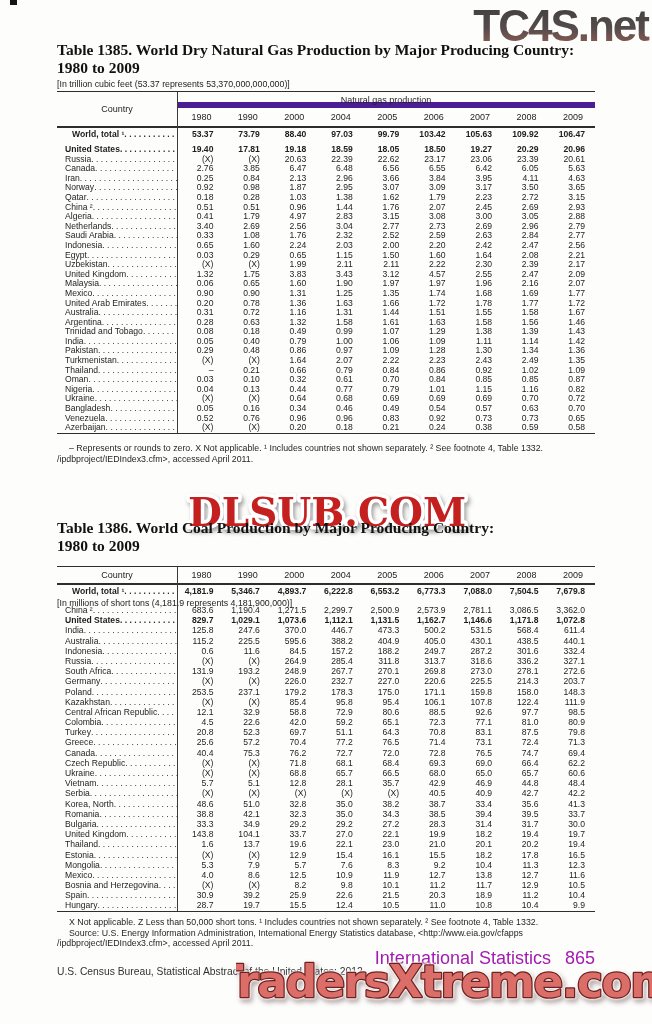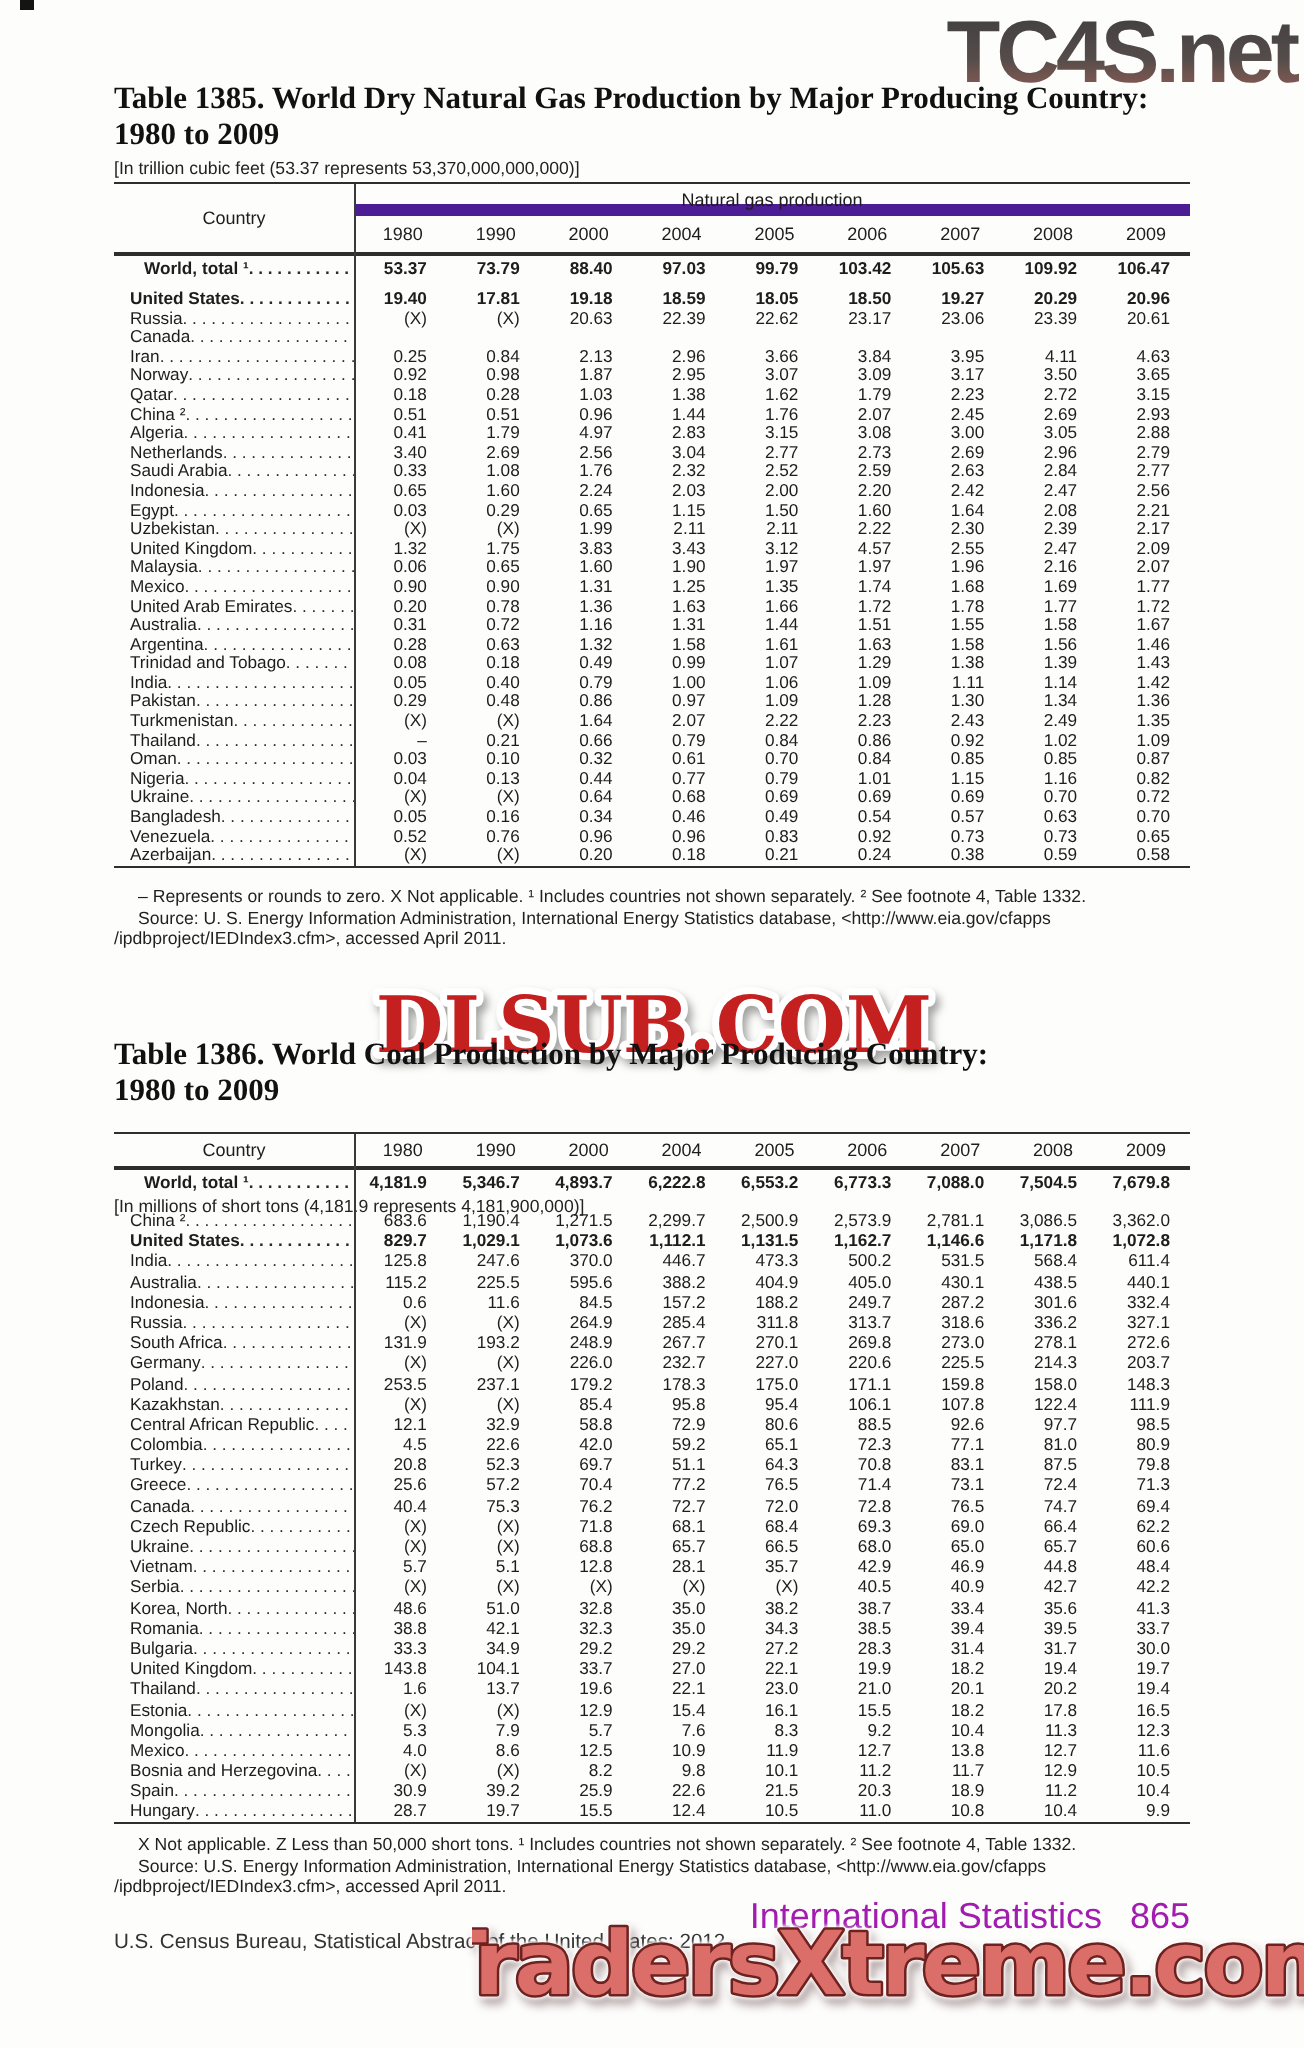--- a/index.html
+++ b/index.html
@@ -192,20 +192,31 @@
             <div class="v">23.06</div>
             <div class="v">23.39</div>
             <div class="v">20.61</div>
           </div>
         </div>
         <div class="tr">
           <div class="td country">
             <span class="lbl">Canada</span>
             <span class="dots"></span>
           </div>
+          <div class="vals">
+            <div class="v">2.76</div>
+            <div class="v">3.85</div>
+            <div class="v">6.47</div>
+            <div class="v">6.48</div>
+            <div class="v">6.56</div>
+            <div class="v">6.55</div>
+            <div class="v">6.42</div>
+            <div class="v">6.05</div>
+            <div class="v">5.63</div>
+          </div>
         </div>
         <div class="tr">
           <div class="td country">
             <span class="lbl">Iran</span>
             <span class="dots"></span>
           </div>
           <div class="vals">
             <div class="v">0.25</div>
             <div class="v">0.84</div>
             <div class="v">2.13</div>
@@ -657,21 +668,20 @@
             <div class="v">0.38</div>
             <div class="v">0.59</div>
             <div class="v">0.58</div>
           </div>
         </div>
       </div>
   </div>
 
   <div class="fnotes" id="fn-1385">
     <div class="fn-ind">– Represents or rounds to zero. X Not applicable. ¹ Includes countries not shown separately. ² See footnote 4, Table 1332.</div>
-    <div class="fn-ind">Source: U. S. Energy Information Administration, International Energy Statistics database, &lt;http://www.eia.gov/cfapps</div>
     <div>/ipdbproject/IEDIndex3.cfm&gt;, accessed April 2011.</div>
   </div>
 
   <svg class="wm wm-dlsub" width="322" height="64" viewBox="0 0 322 64">
     <text x="161" y="45" text-anchor="middle" fill="#c42020" stroke="#ffffff" stroke-width="7" stroke-linejoin="round" paint-order="stroke">DLSUB.COM</text>
   </svg>
 
   <div class="t-title" id="title-1386">
     <div>Table 1386. World Coal Production by Major Producing Country:</div>
     <div>1980 to 2009</div>

